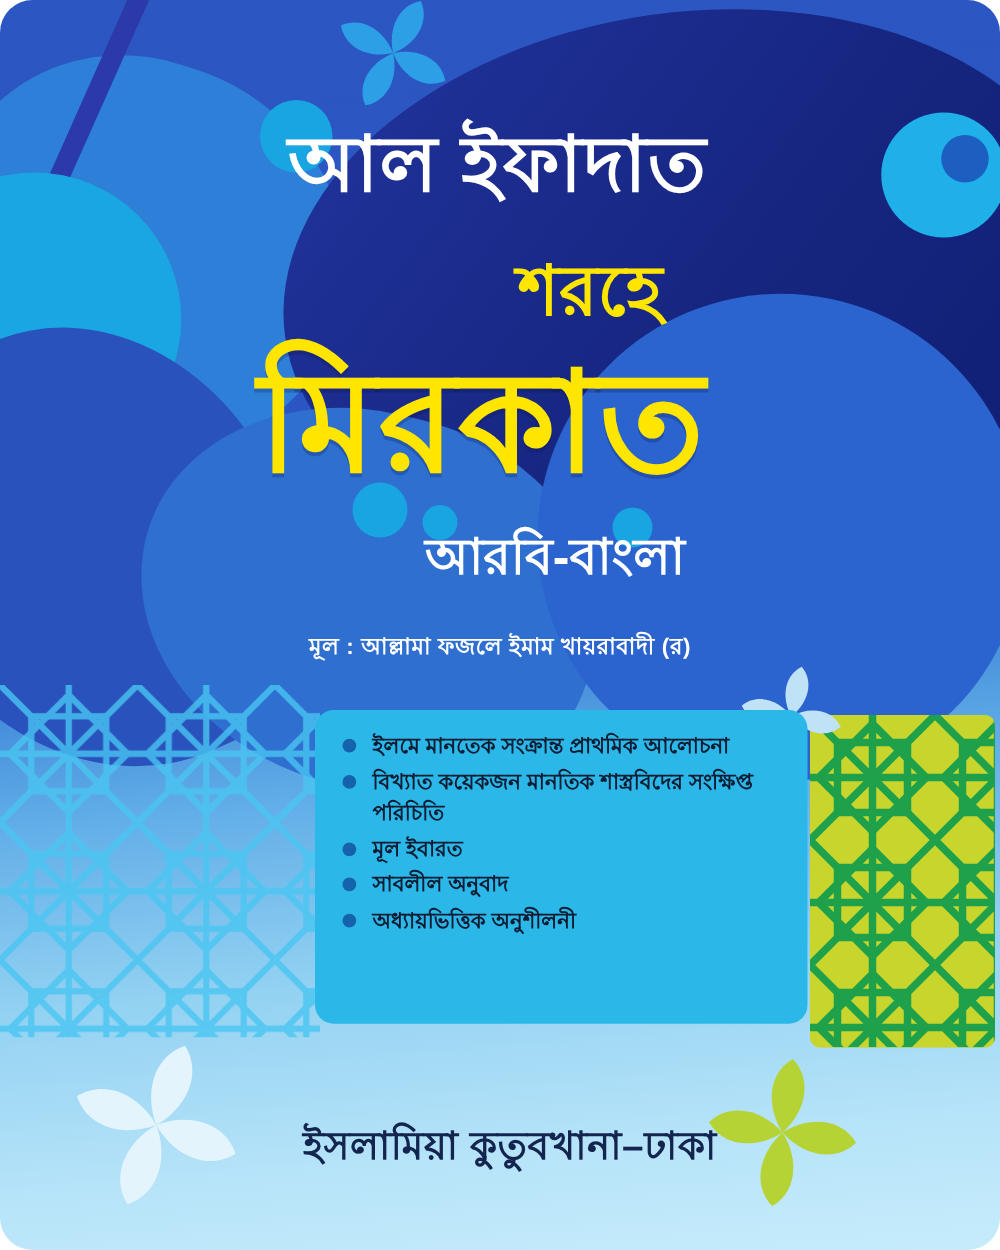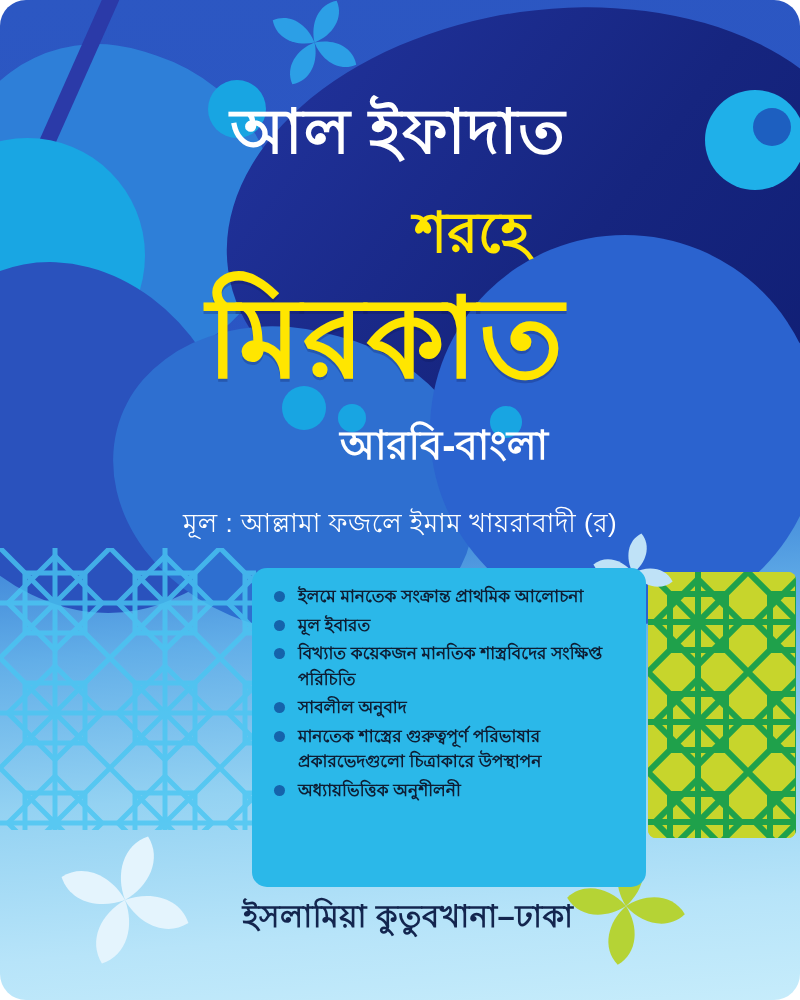--- a/index.html
+++ b/index.html
@@ -39,24 +39,24 @@
   
   .left-pattern{left:0;top:548px;width:256px;height:282px;opacity:.8;}
   .green-panel{left:648px;top:572px;width:148px;height:266px;border-radius:8px;overflow:hidden;background:#c7d52c;}
   
   .txt{position:absolute;left:0;right:0;text-align:center;}
   .series-title{top:84px;color:#ffffff;font-size:62px;font-weight:bold;letter-spacing:1px;transform:translateX(-2px);}
   .edition-label{top:190px;color:#ffe600;font-size:56px;font-weight:bold;transform:translateX(72px);}
   .main-title{top:252px;color:#ffe600;font-size:112px;font-weight:bold;letter-spacing:2px;transform:translateX(-14px);
     text-shadow:0 3px 0 rgba(10,20,80,.25);}
   .language-label{top:414px;color:#ffffff;font-size:40px;font-weight:bold;transform:translateX(44px);}
-  .author-line{top:503px;color:#ffffff;font-size:26px;font-weight:normal;letter-spacing:.5px;}
+  .author-line{top:503px;color:#ffffff;font-size:18px;font-weight:bold;letter-spacing:.5px;}
   
   .features-box{
-    left:252px;top:568px;width:394px;height:319px;background:#2bb8e9;border-radius:15px;
+    left:252px;top:568px;width:394px;height:251px;background:#2bb8e9;border-radius:15px;
     padding:13px 14px 6px 22px;overflow:hidden;
   }
   .features-box ul{list-style:none;margin:0;padding:0;}
   .features-box li{display:flex;align-items:flex-start;gap:13px;margin:3px 0;
     color:#0e1d33;font-size:17px;font-weight:bold;line-height:1.5;}
   .features-box .dot{flex:0 0 auto;width:11px;height:11px;border-radius:50%;background:#1563ab;margin-top:7px;}
   
   .publisher{top:892px;color:#13254e;font-size:31px;font-weight:bold;letter-spacing:.5px;transform:translateX(8px);}
 </style>
 </head>
@@ -147,33 +147,29 @@
   <div class="txt author-line">মূল : আল্লামা ফজলে ইমাম খায়রাবাদী (র)</div>
 
   <div class="abs features-box">
     <ul>
       <li>
           <span class="dot"></span>
           <span>ইলমে মানতেক সংক্রান্ত প্রাথমিক আলোচনা</span>
         </li>
       <li>
           <span class="dot"></span>
+          <span>বিখ্যাত কয়েকজন মানতিক শাস্ত্রবিদের সংক্ষিপ্ত পরিচিতি</span>
+        </li>
+      <li>
+          <span class="dot"></span>
           <span>মূল ইবারত</span>
         </li>
       <li>
           <span class="dot"></span>
-          <span>বিখ্যাত কয়েকজন মানতিক শাস্ত্রবিদের সংক্ষিপ্ত পরিচিতি</span>
-        </li>
-      <li>
-          <span class="dot"></span>
           <span>সাবলীল অনুবাদ</span>
-        </li>
-      <li>
-          <span class="dot"></span>
-          <span>মানতেক শাস্ত্রের গুরুত্বপূর্ণ পরিভাষার প্রকারভেদগুলো চিত্রাকারে উপস্থাপন</span>
         </li>
       <li>
           <span class="dot"></span>
           <span>অধ্যায়ভিত্তিক অনুশীলনী</span>
         </li>
 
     </ul>
   </div>
 
   <div class="txt publisher">ইসলামিয়া কুতুবখানা–ঢাকা</div>

